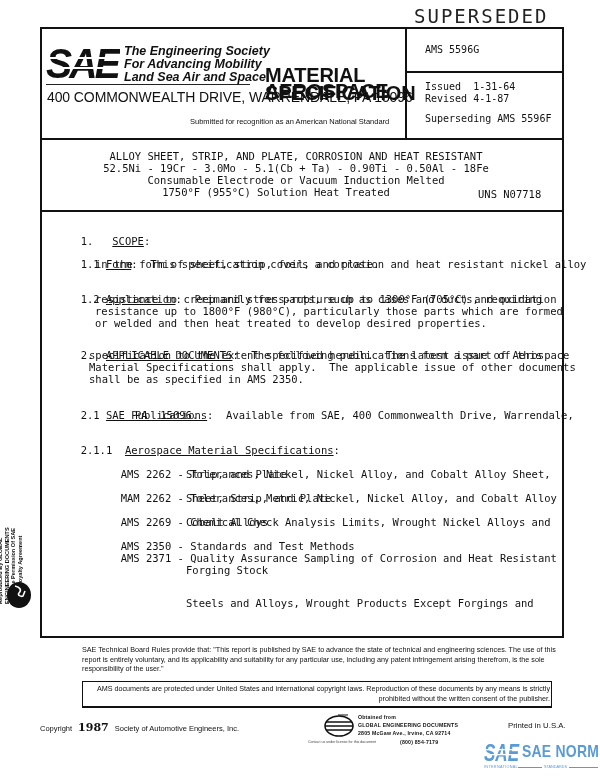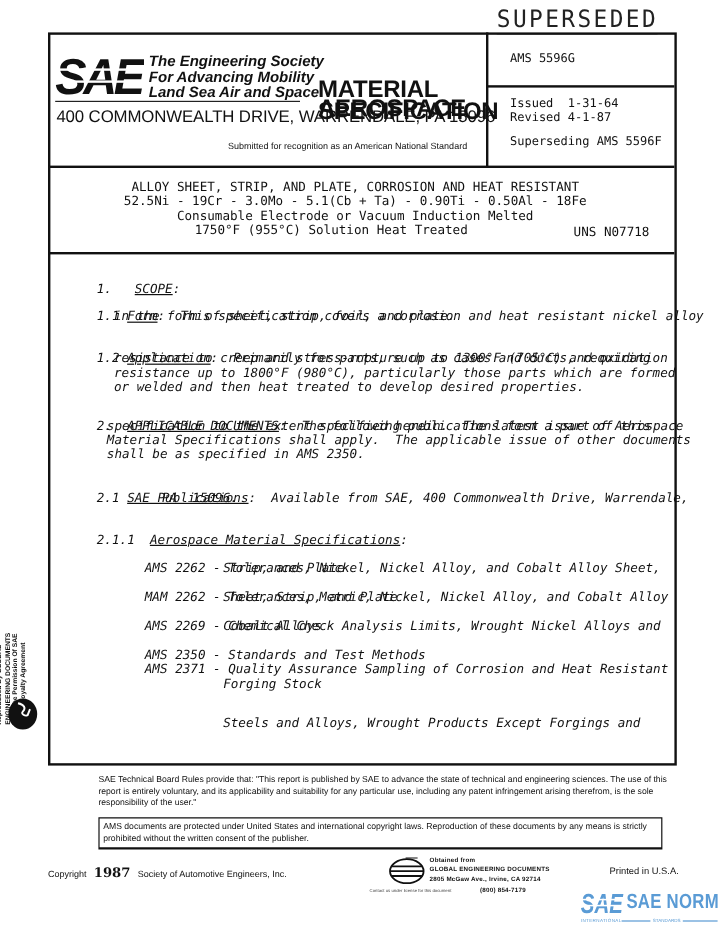--- a/index.html
+++ b/index.html
@@ -26,30 +26,30 @@
     .ams-title { left: 265px; font-size: 20px; font-weight: bold; line-height: 20px; letter-spacing: -0.2px; }
     #submitted { left: 190px; top: 117px; font-size: 7.5px; }
 
     .hdr-text { font-size: 10px; white-space: pre; }
 
     
     .title-line { left: 42px; width: 520px; text-align: center; font-size: 10.5px; white-space: pre; }
     #uns { left: 478px; top: 188px; font-size: 10.5px; }
 
     
-    .body-line { font-size: 10.5px; white-space: pre; line-height: 12px; font-style: italic; }
+    .body-line { font-size: 10.5px; white-space: pre; line-height: 12px; }
     .u { text-decoration: underline; }
 
     
     #globe-stamp { left: 0px; top: 505px; width: 62px; height: 110px; }
 
     
     #tech-rules { left: 82px; top: 645px; width: 480px; font-size: 7.2px; line-height: 9.5px; }
     #notice-box { left: 82px; top: 681px; width: 468px; height: 24px; border: 1px solid #111; border-bottom-width: 2px; }
-    #notice-text { left: 86px; top: 684px; width: 464px; font-size: 7.2px; line-height: 9.5px; }
+    #notice-text { left: 86px; top: 684px; width: 464px; font-size: 7.2px; line-height: 9.5px; text-align: right; }
 
     #copyright { left: 40px; top: 721px; font-size: 7.5px; }
     #copyright .yr { font-family: "DejaVu Serif", "Liberation Serif", serif; font-weight: bold; font-size: 11px; margin: 0 6px 0 6px; text-align: right; }
     #printed { left: 508px; top: 721px; font-size: 7.8px; }
     .obt-text { font-size: 5.2px; font-weight: bold; line-height: 6.5px; left: 358px; letter-spacing: 0.2px; }
 
     #saenorm { left: 484px; top: 741px; width: 116px; height: 32px; }
   </style>
 </head>
 <body>

